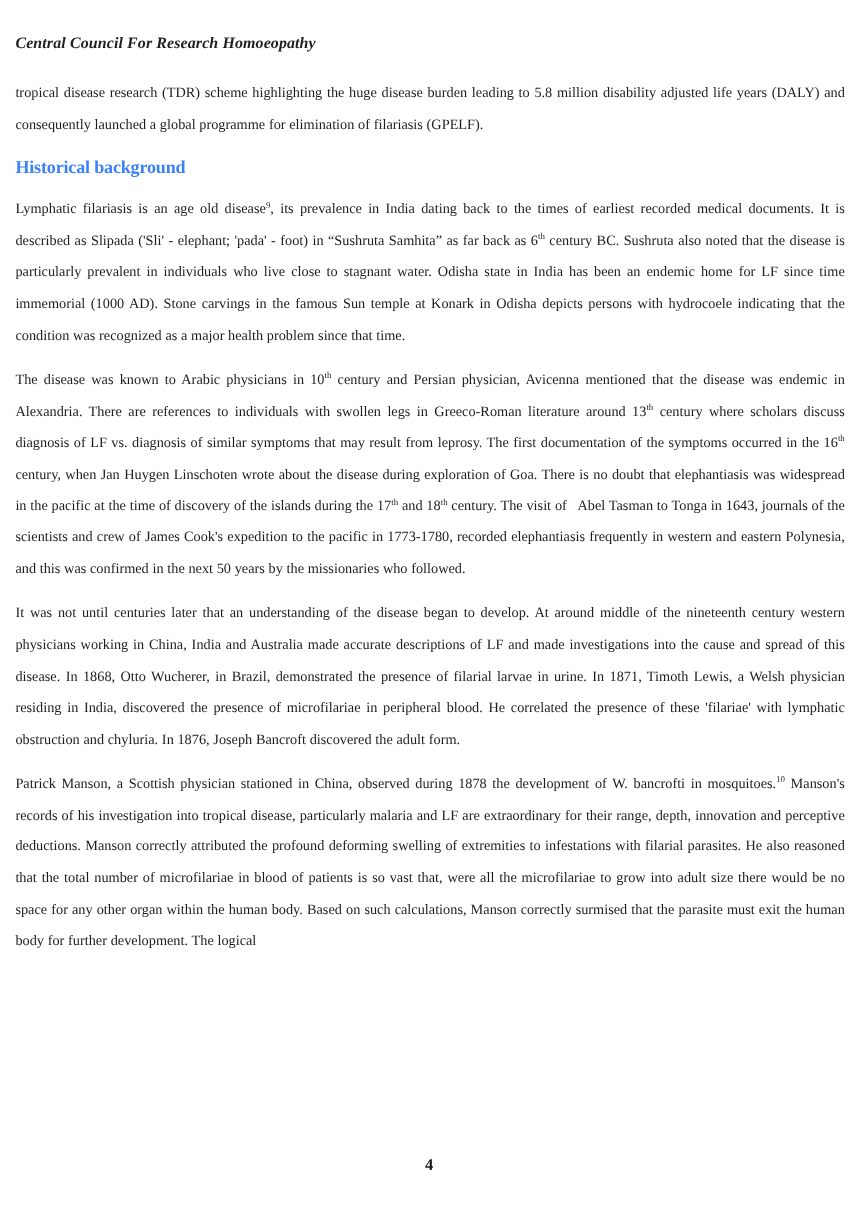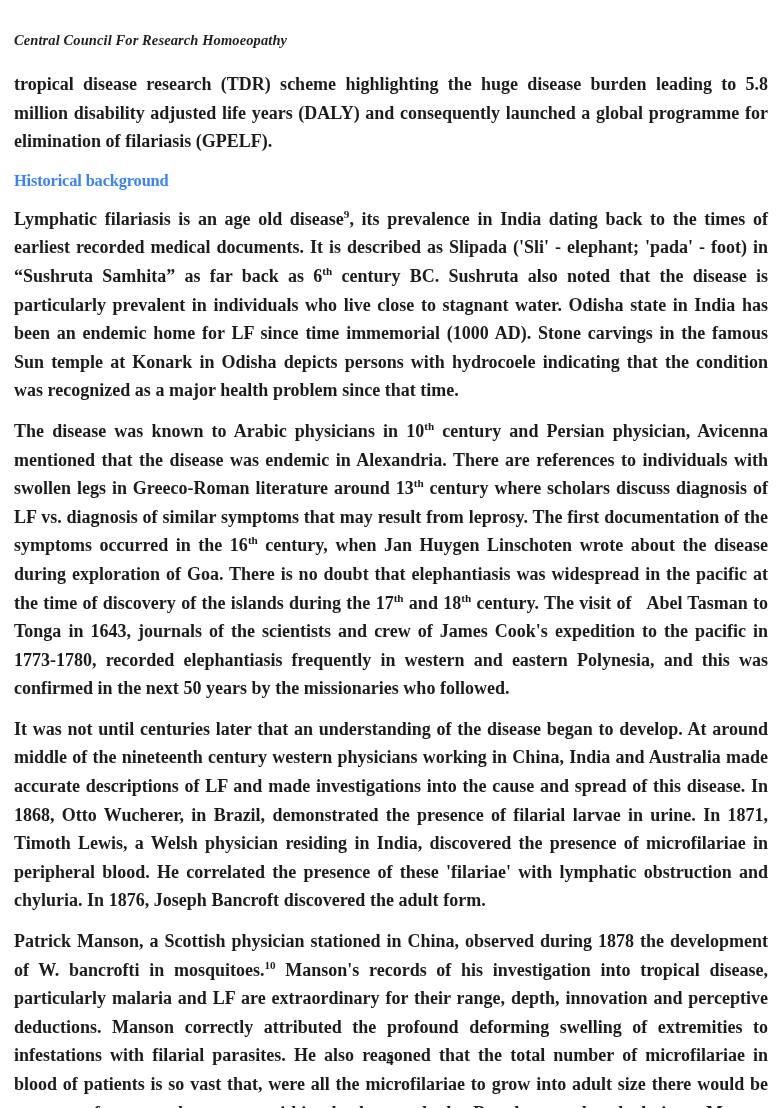--- a/index.html
+++ b/index.html
@@ -35,28 +35,27 @@
     white-space: nowrap;
   }
   .body-col {
     position: absolute;
     top: 70px;
     left: 14px;
     width: 754px;
   }
   p.para {
     margin: 0 0 12px 0;
-    font-size: 18px;
+    font-size: 13px;
     line-height: 28.6px;
     text-align: justify;
     text-justify: inter-word;
     color: #1c1c1c;
     hyphens: none;
     word-spacing: 0.1px;
-    font-weight: bold;
   }
   p.para:last-child {
     margin-bottom: 0;
   }
   h2.section-heading {
     margin: 6px 0 11px 0;
     font-size: 16.4px;
     line-height: 26px;
     font-weight: 700;
     letter-spacing: -0.15px;

